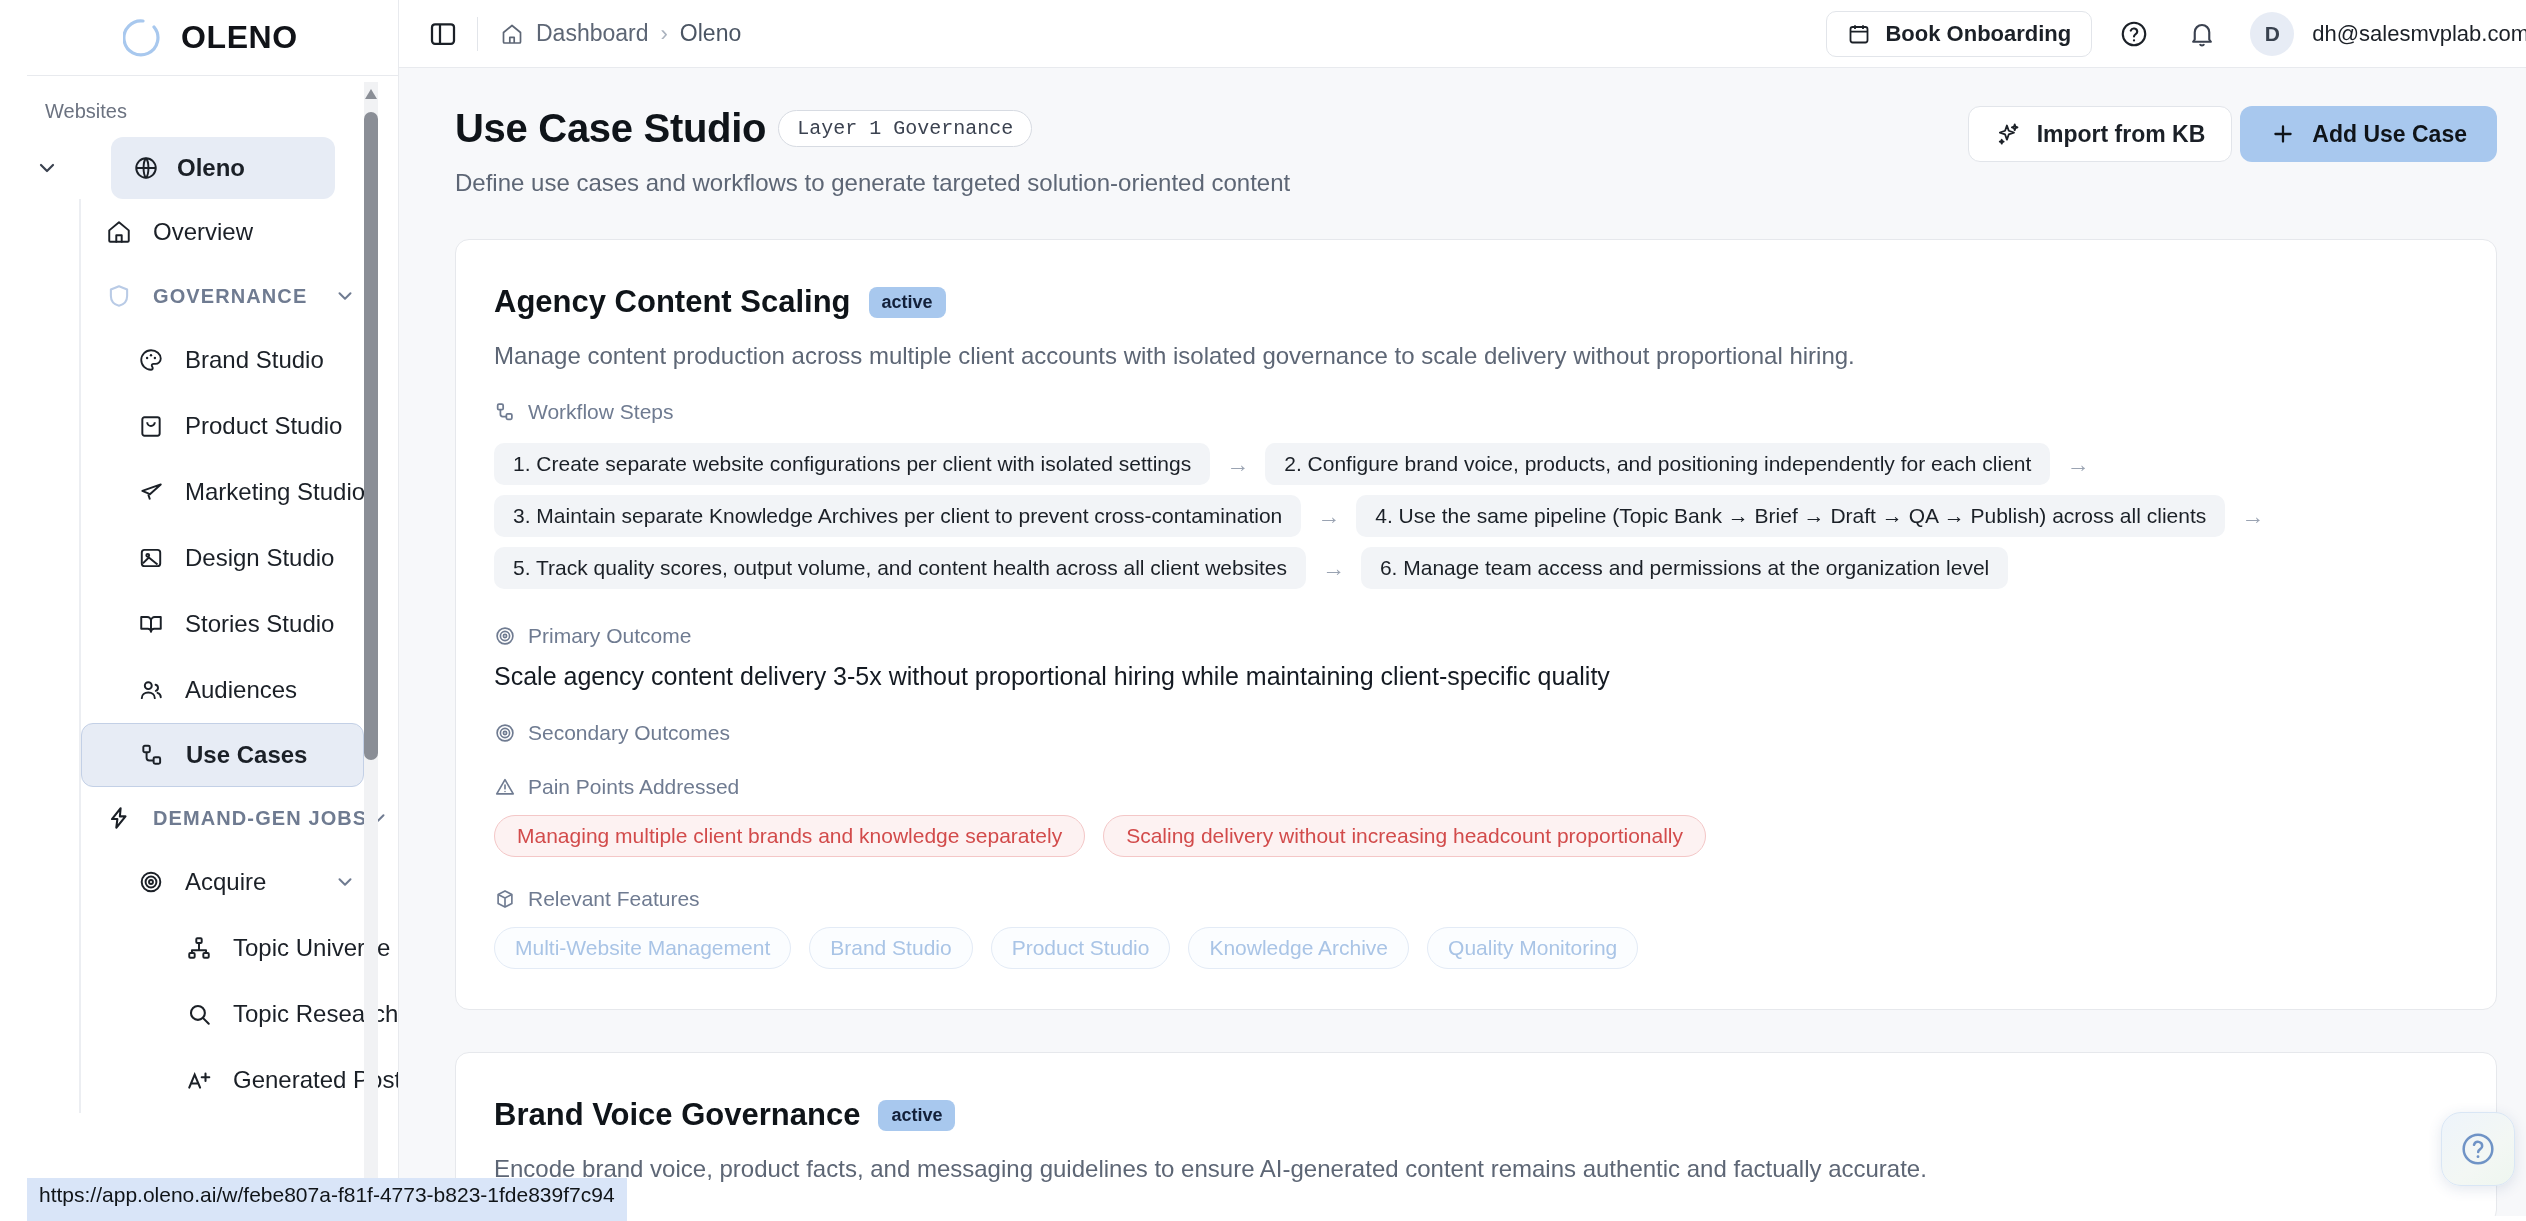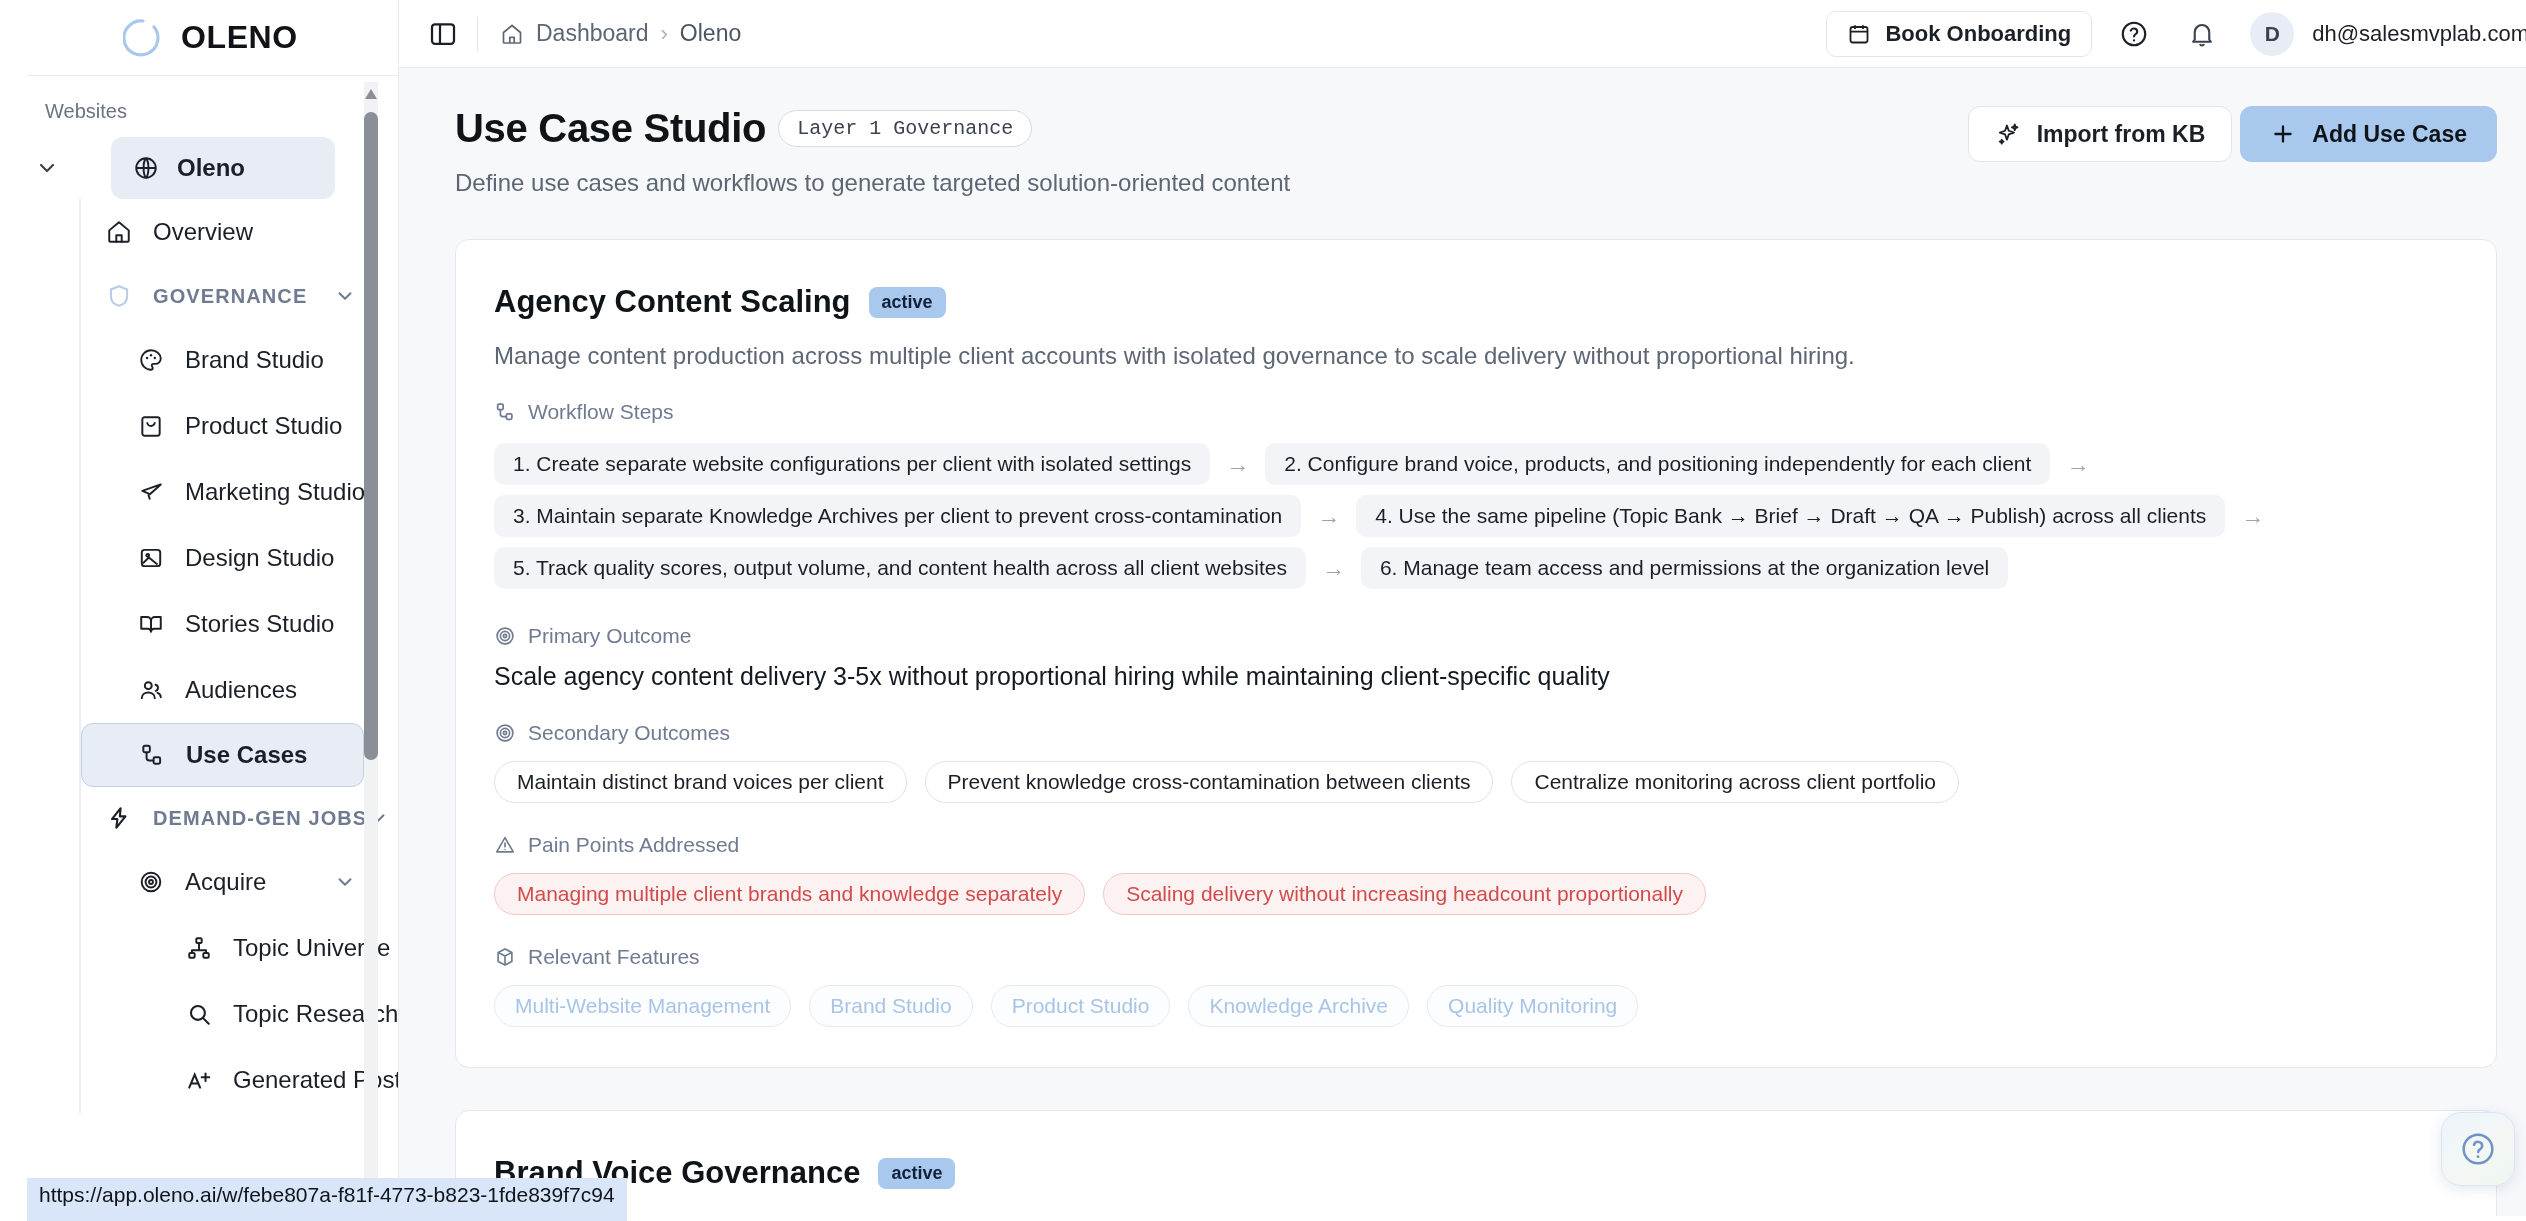--- a/index.html
+++ b/index.html
@@ -538,25 +538,20 @@
           <div class="sec-label">
             <span>
               <svg width="22" height="22" viewBox="0 0 24 24" fill="none" stroke="#6f7b91" stroke-width="1.8">
                   <circle cx="12" cy="12" r="8.6"></circle>
                   <circle cx="12" cy="12" r="5"></circle>
                   <circle cx="12" cy="12" r="1.8"></circle>
                 </svg>
             </span>
             <span>Secondary Outcomes</span>
           </div>
-          <div class="chips">
-            <span class="chip-outline">Maintain distinct brand voices per client</span>
-            <span class="chip-outline">Prevent knowledge cross-contamination between clients</span>
-            <span class="chip-outline">Centralize monitoring across client portfolio</span>
-          </div>
 
           <div class="sec-label">
             <span>
               <svg width="22" height="22" viewBox="0 0 24 24" fill="none" stroke="#6f7b91" stroke-width="1.8" stroke-linejoin="round">
                   <path d="M12 4 21 19.5H3z"></path>
                   <path d="M12 9.8v4.2" stroke-linecap="round"></path>
                   <circle cx="12" cy="16.8" r=".8" fill="#6f7b91" stroke="none"></circle>
                 </svg>
             </span>
             <span>Pain Points Addressed</span>

